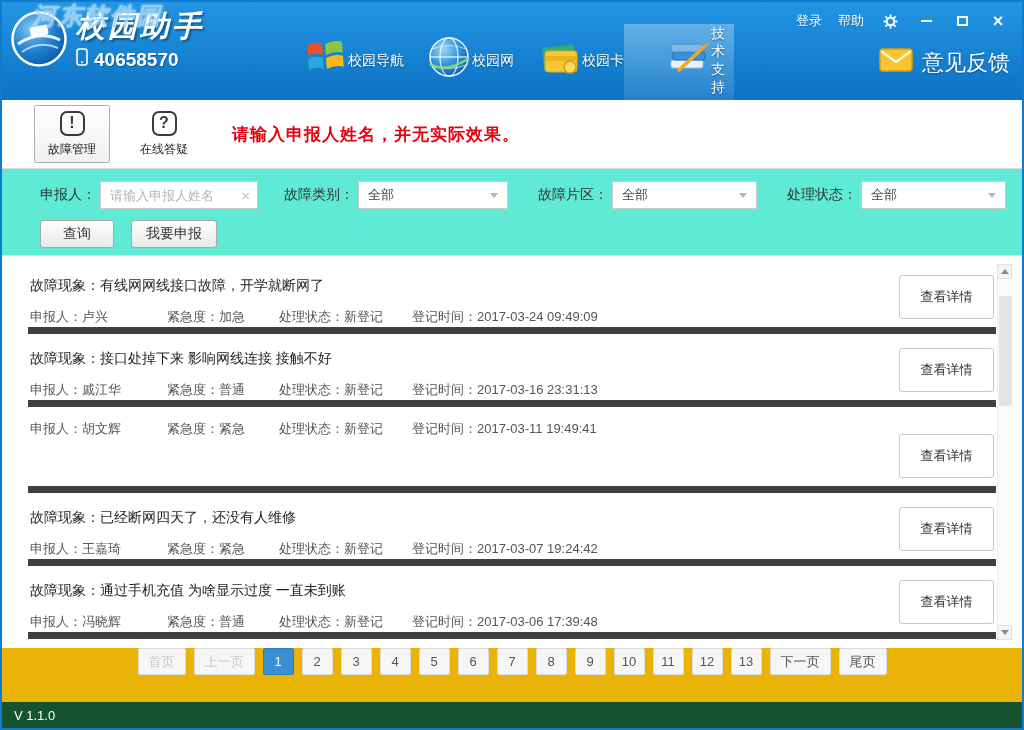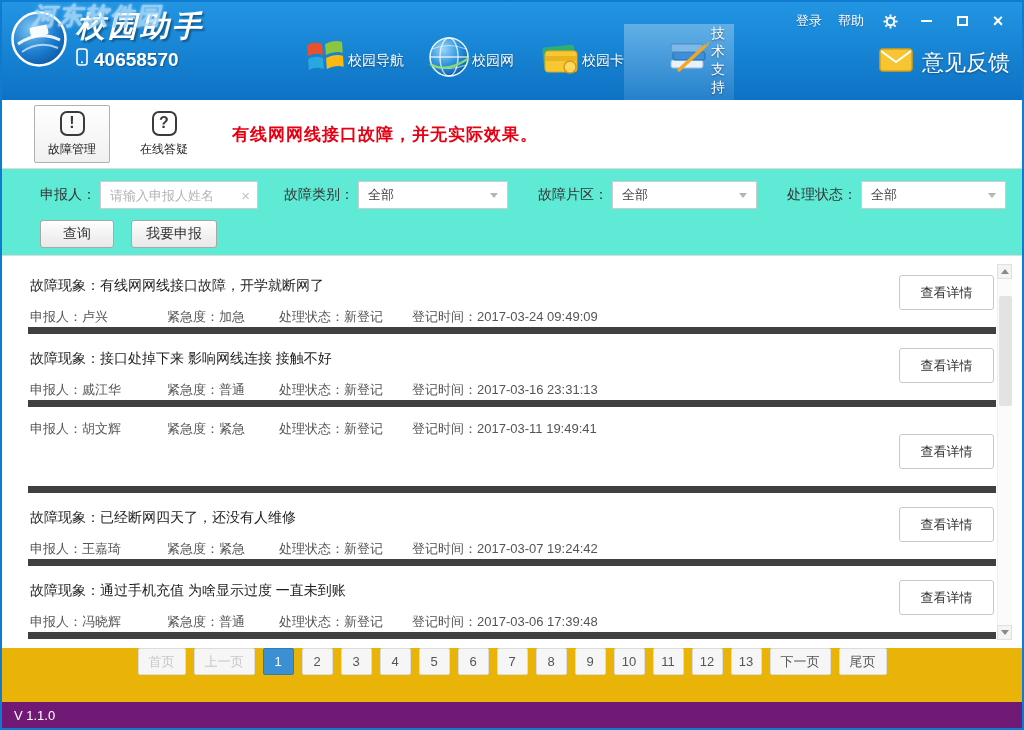--- a/index.html
+++ b/index.html
@@ -91,42 +91,42 @@
   .filter-row2 { margin-top:11px; display:flex; gap:17px; }
   .gray-btn { height:28px; min-width:74px; padding:0 14px; border:1px solid #a8a8a8; border-radius:3px;
     background:linear-gradient(#fefefe,#e8e8e8); font-size:14px; color:#333; }
 
   
   .list { flex:1; background:#fff; position:relative; padding-top:5px; }
   .list-item { height:73px; margin:0 26px; border-bottom:7px solid #404040; position:relative; }
   .item-title { padding:16px 0 0 2px; font-size:14px; color:#1e1e1e; }
   .item-meta { margin:13px 0 0 2px; font-size:13px; color:#555; display:flex; }
   .m-rep { width:137px; } .m-urg { width:112px; } .m-sta { width:133px; }
-  .detail-btn { position:absolute; right:2px; top:14px; width:95px; height:35px;
+  .detail-btn { position:absolute; right:2px; top:14px; width:95px; height:44px;
     background:#fff; border:1px solid #c8c8c8; border-radius:3px; font-size:13px; color:#333; }
 
   .scrollbar { position:absolute; right:10px; top:8px; bottom:8px; width:15px; }
   .sb-track { position:absolute; left:0; top:15px; bottom:15px; width:15px; background:#fbfbfb; border-left:1px solid #efefef; }
   .sb-thumb { position:absolute; left:1px; top:17px; width:13px; height:110px; background:#e3e3e3; border-radius:2px; cursor:pointer; }
   .sb-btn { position:absolute; left:0; width:15px; height:15px; background:#f4f4f4; border:1px solid #e0e0e0;
     display:flex; align-items:center; justify-content:center; cursor:pointer; }
   .sb-up { top:0; } .sb-down { bottom:0; }
   .tri-up { width:0; height:0; border-left:4px solid transparent; border-right:4px solid transparent; border-bottom:5px solid #8a8a8a; }
   .tri-down { width:0; height:0; border-left:4px solid transparent; border-right:4px solid transparent; border-top:5px solid #8a8a8a; }
 
   
   .pagination { flex:0 0 54px; background:#eab308; display:flex; align-items:flex-start; justify-content:center; gap:8px; }
   .page-btn { height:27px; min-width:32px; padding:0 10px; background:#f6f6f6; border:1px solid #dcdcdc;
     border-radius:2px; color:#555; font-size:13px; display:flex; align-items:center; justify-content:center; }
   .page-btn.num { padding:0; width:31px; min-width:31px; }
   .page-btn.disabled { color:#c8c8c8; }
   .page-btn.active { background:#3a90d3; border-color:#2f7cb8; color:#fff; }
 
   
-  .footer { flex:0 0 26px; background:#701a75; color:#fff; font-size:13px; display:flex; align-items:center; padding-left:12px; }
+  .footer { flex:0 0 26px; background:#14532d; color:#fff; font-size:13px; display:flex; align-items:center; padding-left:12px; }
 </style>
 </head>
 <body>
 
 <div class="window">
 
   <div class="header">
     <div class="watermark">河东软件园</div>
 
     <div class="logo-wrap">
@@ -258,21 +258,21 @@
 
   <div class="toolbar">
     <button class="tool-btn active">
       <span class="tool-icon">!</span>
       <span>故障管理</span>
     </button>
     <button class="tool-btn">
       <span class="tool-icon">?</span>
       <span>在线答疑</span>
     </button>
-    <div class="notice">有线网网线接口故障，并无实际效果。</div>
+    <div class="notice">请输入申报人姓名，并无实际效果。</div>
   </div>
 
   <div class="filter">
     <div class="filter-row1">
       <span class="flabel">申报人：</span>
       <div class="input-wrap">
         <input class="text-input" type="text" placeholder="请输入申报人姓名" style="">
         <span class="clear-x">×</span>
       </div>
       <span class="flabel ml26">故障类别：</span>

